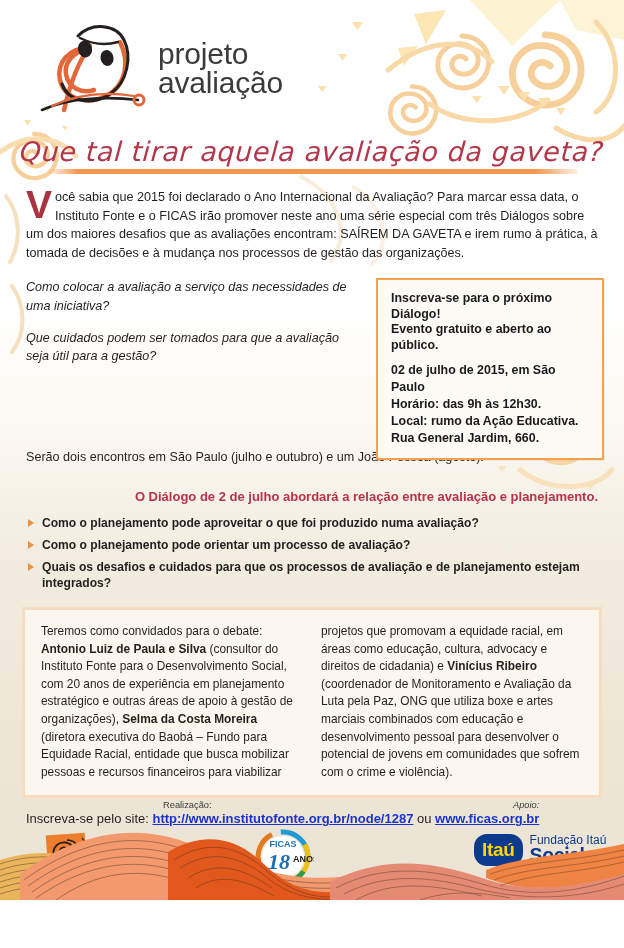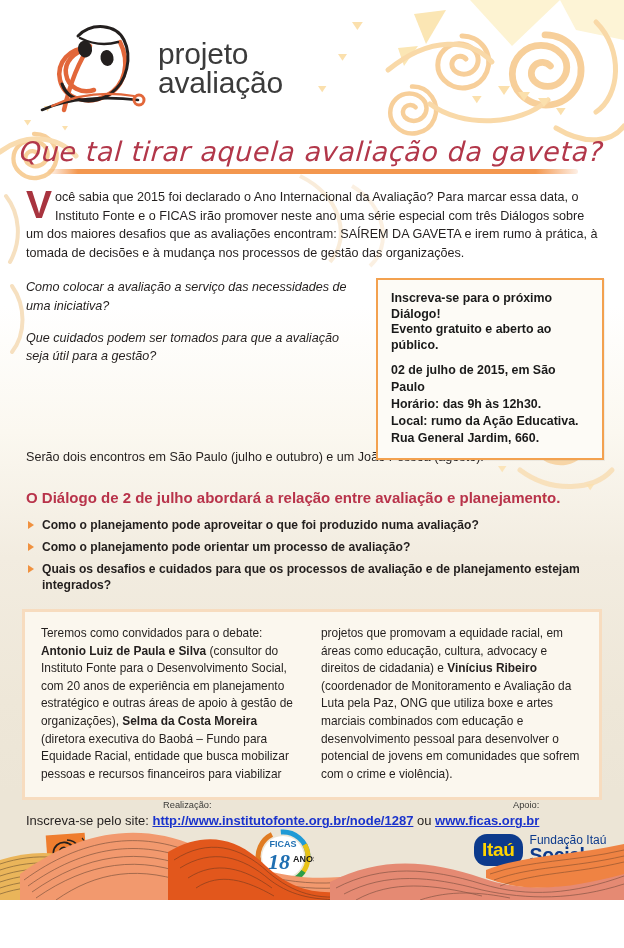--- a/index.html
+++ b/index.html
@@ -152,23 +152,24 @@
   .closing {
     margin: 2px 26px 0 26px;
     font-size: 12.6px;
     line-height: 18.6px;
     color: #231f1e;
   }
 
   
   .topic {
     margin: 22px 26px 4px 26px;
-    font-size: 15px;
+    font-size: 13px;
     font-weight: 700;
     color: #b8334a;
+    text-align: right;
   }
   .bullets { margin: 11px 22px 0 26px; }
   .bullet {
     display: flex;
     align-items: flex-start;
     margin-bottom: 6px;
     font-size: 12.1px;
     line-height: 16px;
     font-weight: 700;
     color: #231f1e;
@@ -220,21 +221,21 @@
   .flabels {
     position: relative;
     height: 16px;
   }
   .flabel {
     position: absolute;
     font-size: 9.3px;
     color: #3a3a38;
   }
   .flabel.realiz { left: 163px; top: 0; }
-  .flabel.apoio  { left: 513px; top: 0; }
+  .flabel.apoio  { left: 513px; top: 0; font-style: italic; }
 
   .flogos {
     position: relative;
     height: 72px;
     margin-top: 4px;
   }
   .logo-fonte {
     position: absolute;
     left: 44px; top: 10px;
     display: flex;

